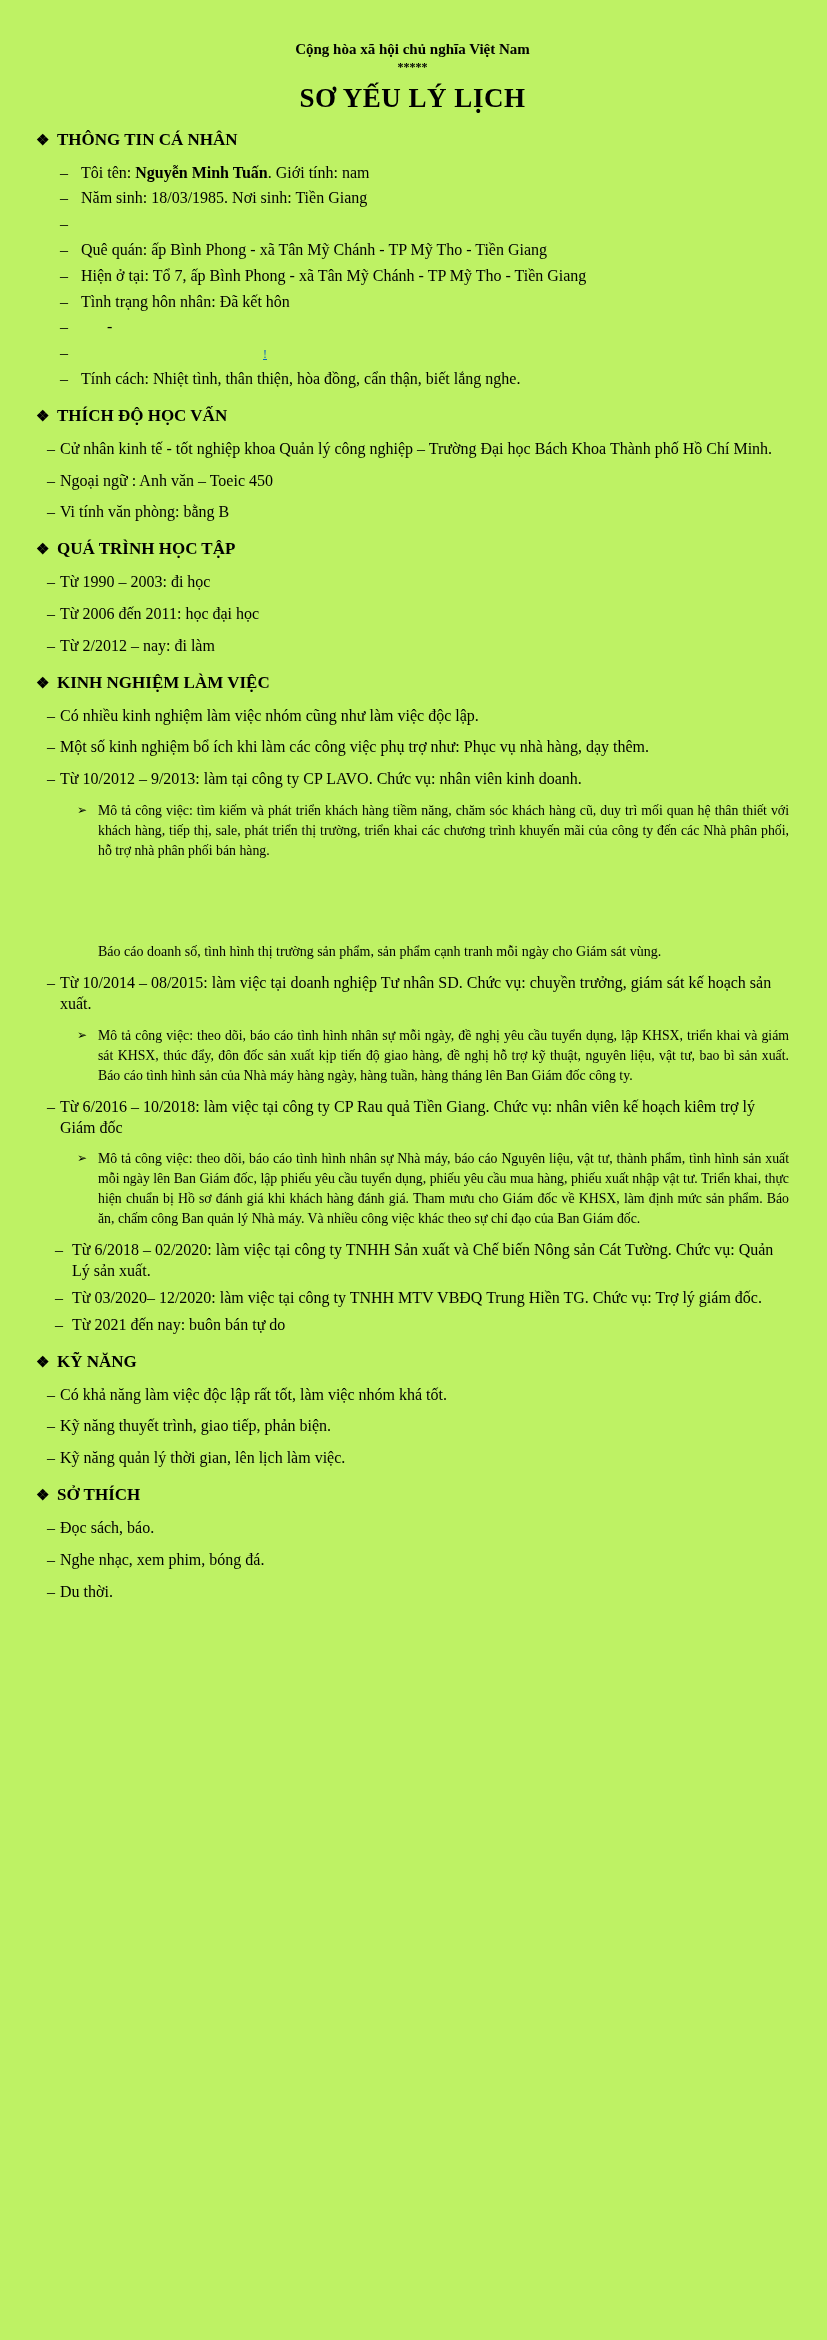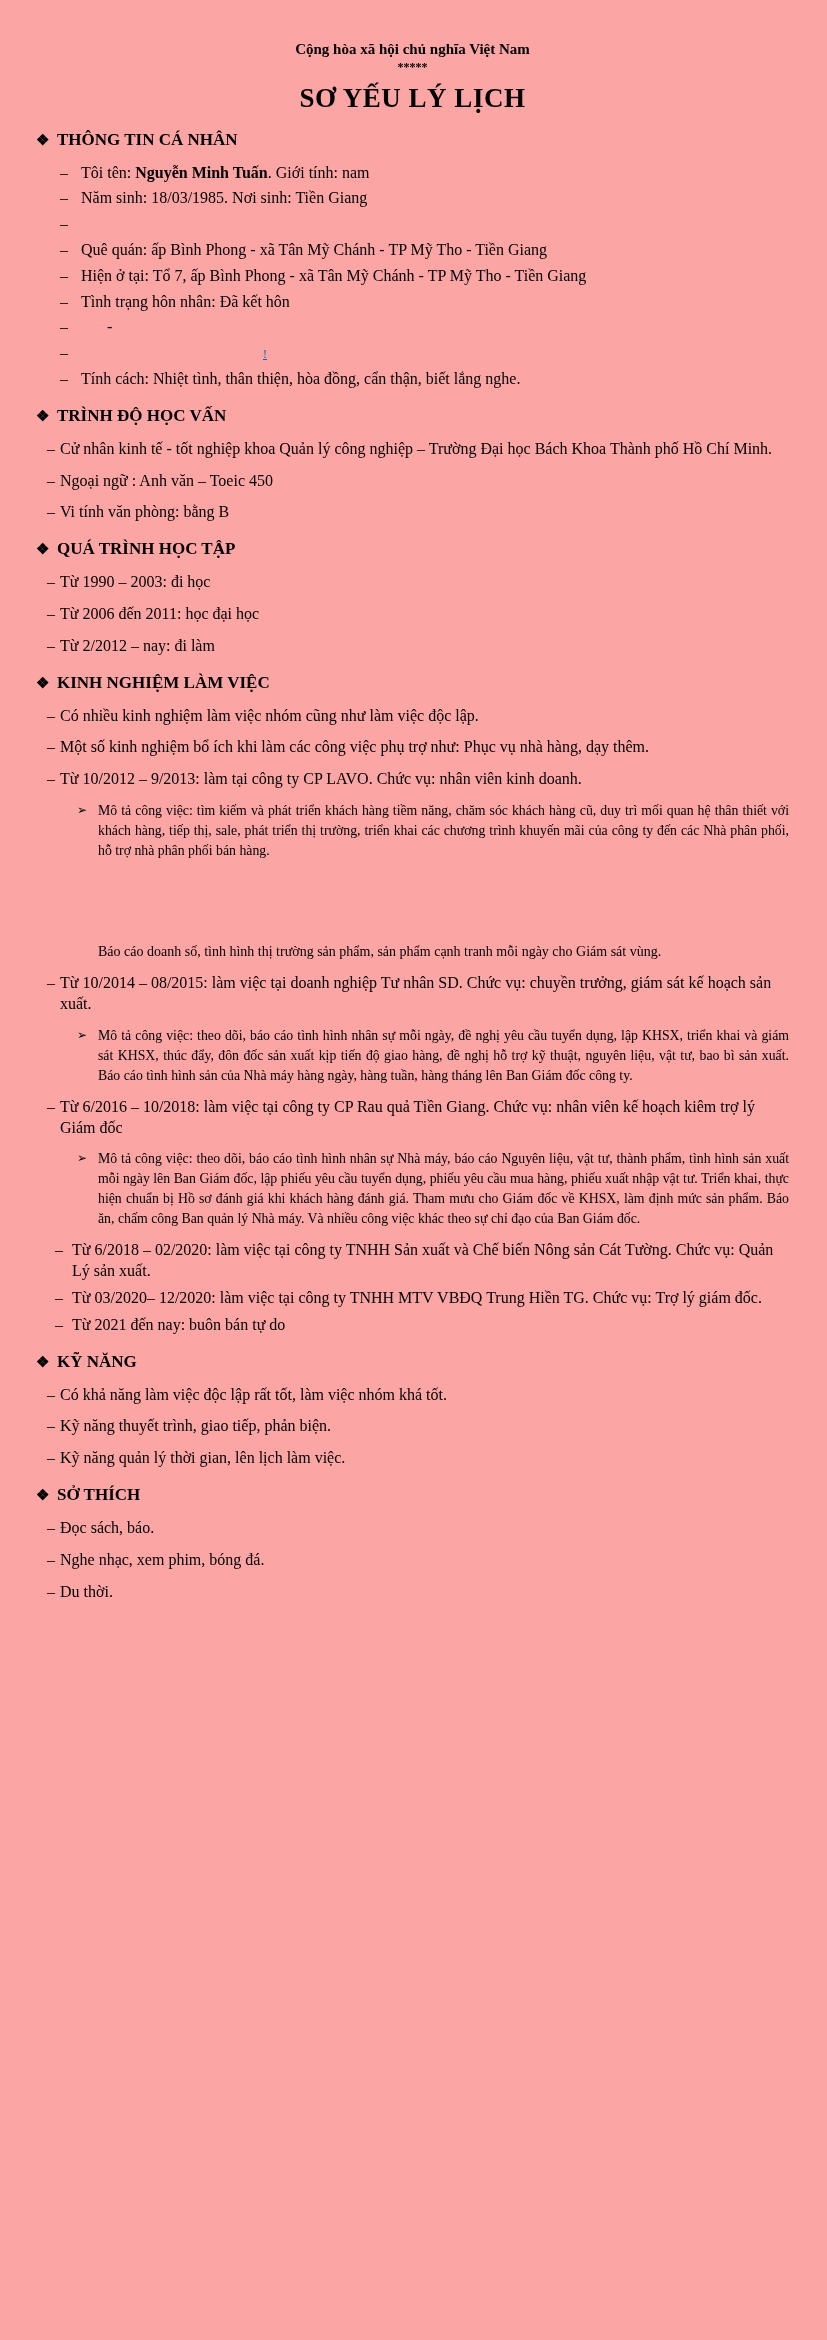--- a/index.html
+++ b/index.html
@@ -1,18 +1,18 @@
 <!DOCTYPE html>
 <html><head>
 <meta charset="utf-8">
 <style>
   * { box-sizing: border-box; }
   html, body { margin: 0; padding: 0; background: #ffffff; }
   .page {
-    width: 827px; height: 2340px; margin: 0 auto; background: #fca5a5;
+    width: 827px; height: 2340px; margin: 0 auto; background: #bef264;
     font-family: "Liberation Serif", serif; color: #000000;
     padding: 36px 38px 0 36px; overflow: hidden;
   }
   .doc-header { text-align: center; }
   .hdr-line { font-weight: bold; font-size: 15px; line-height: 1.8; }
   .hdr-stars { font-weight: bold; font-size: 12px; line-height: 0.8; }
   .doc-title { font-size: 27px; font-weight: bold; margin: 10px 0 6px; letter-spacing: 0.5px; text-align: center; }
 
   .sec-heading { display: flex; font-weight: bold; font-size: 17px; margin: 16px 0 13px; }
   .sec-heading .mk { flex: 0 0 21px; font-size: 15px; padding-top: 1px; }
@@ -87,21 +87,21 @@
     </div>
     <div class="item">
       <span class="mk">–</span>
       <span class="txt">Tính cách: Nhiệt tình, thân thiện, hòa đồng, cẩn thận, biết lắng nghe.</span>
     </div>
   </section>
 
   <section>
     <div class="sec-heading">
       <span class="mk">❖</span>
-      <span>TRÌNH ĐỘ HỌC VẤN</span>
+      <span>THÍCH ĐỘ HỌC VẤN</span>
     </div>
     <div class="item">
       <span class="mk">–</span>
       <span class="txt">Cử nhân kinh tế - tốt nghiệp khoa Quản lý công nghiệp – Trường Đại học Bách Khoa Thành phố Hồ Chí Minh.</span>
     </div>
     <div class="item">
       <span class="mk">–</span>
       <span class="txt">Ngoại ngữ : Anh văn – Toeic 450</span>
     </div>
     <div class="item">

